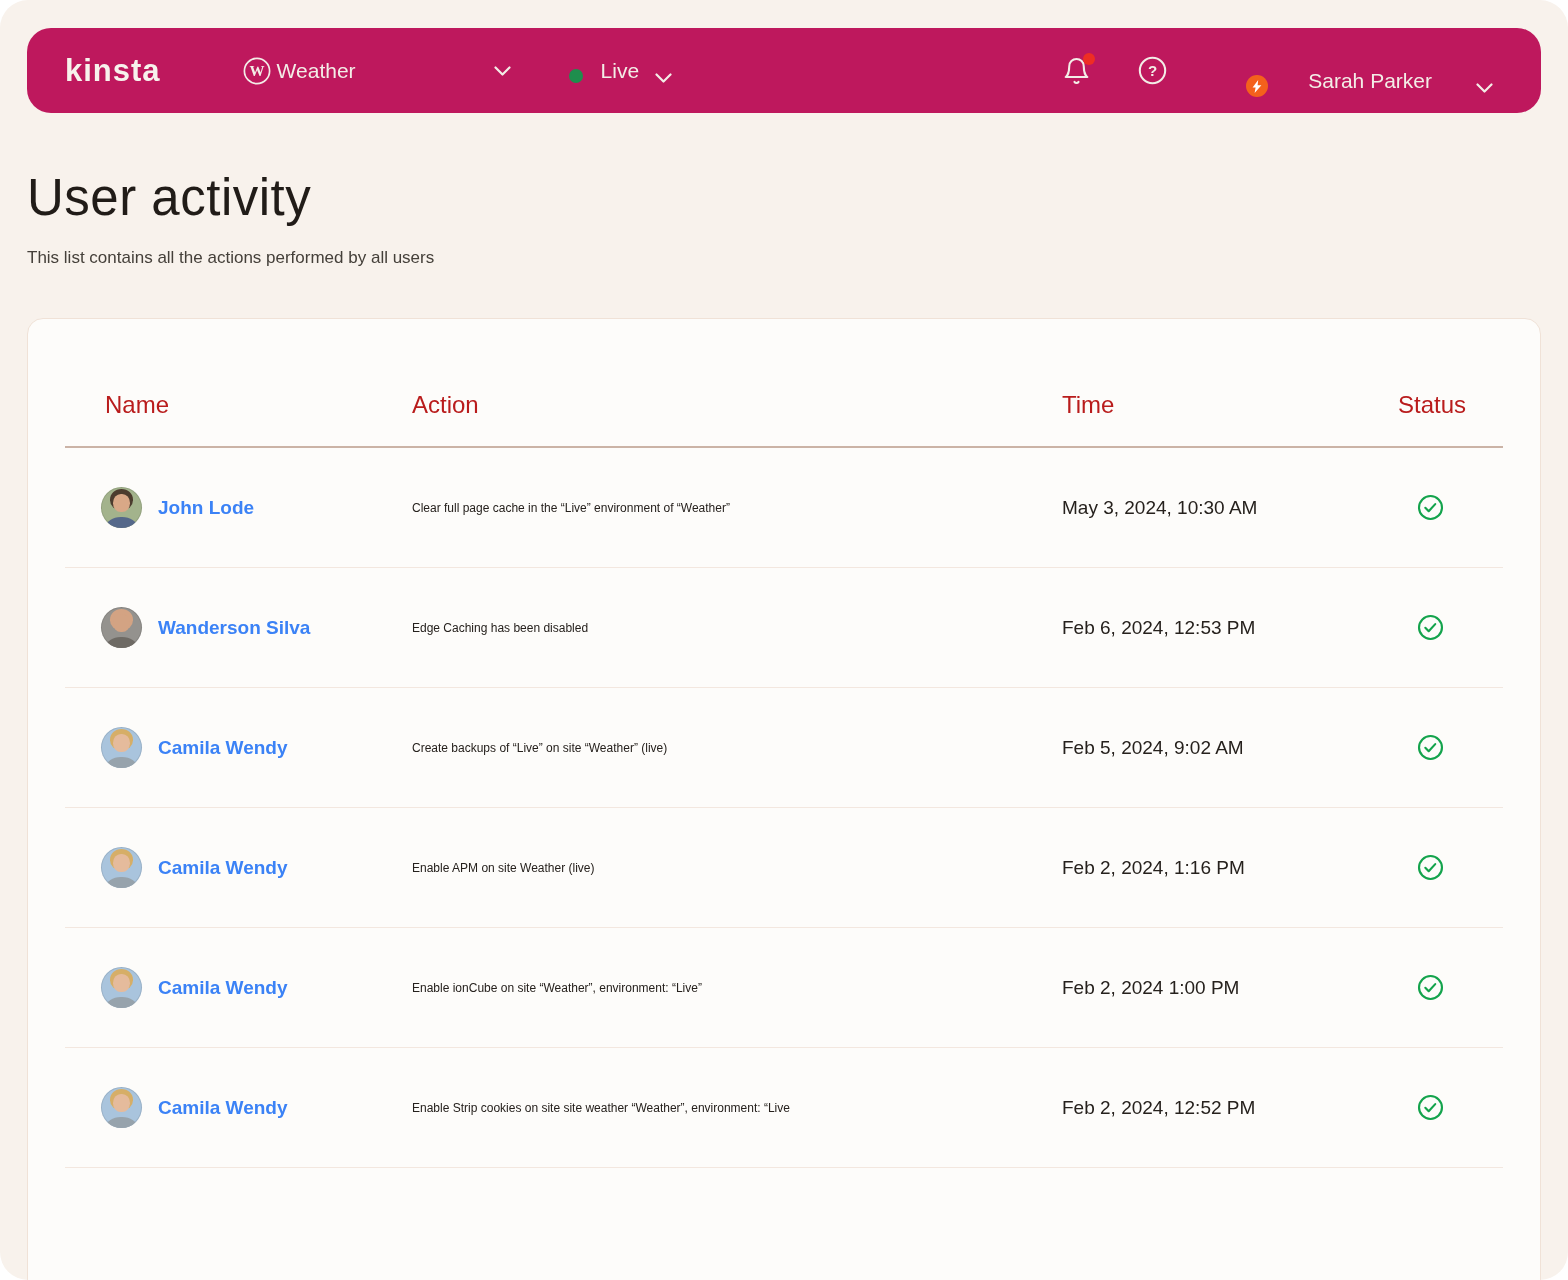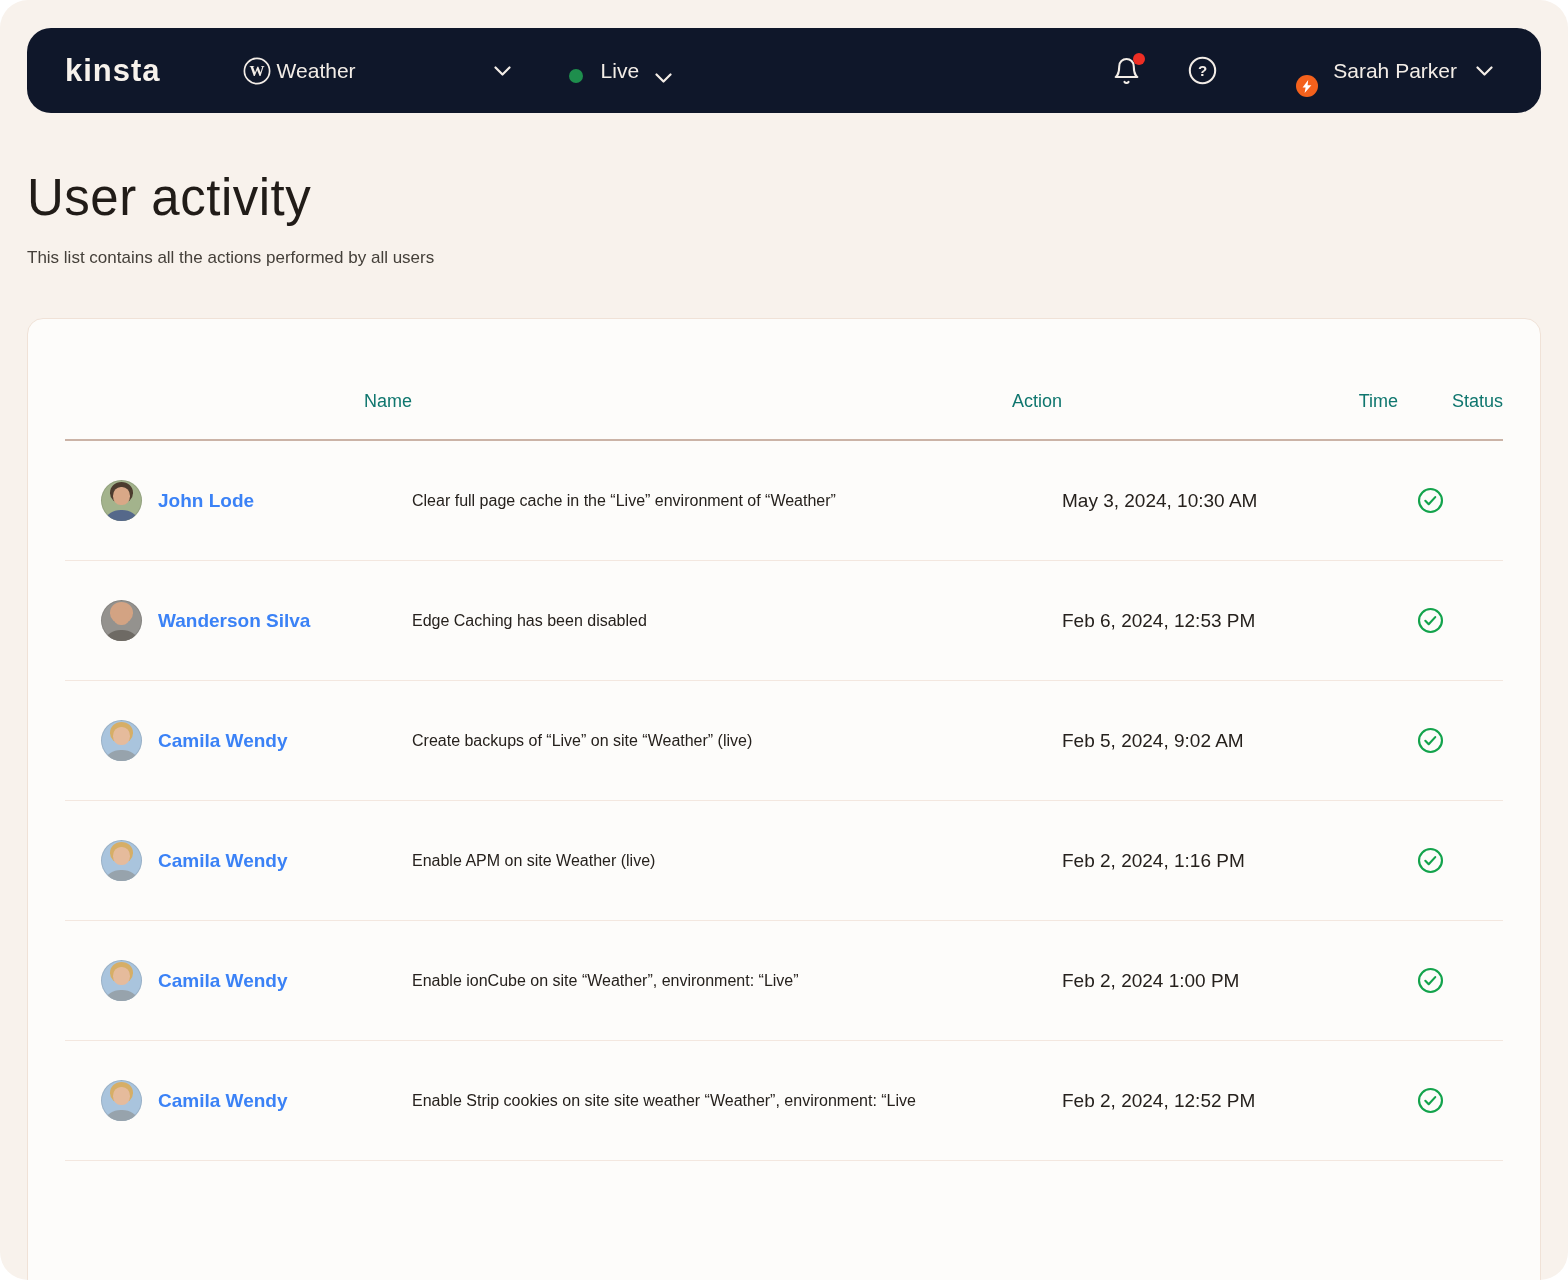--- a/index.html
+++ b/index.html
@@ -1,41 +1,41 @@
 <!DOCTYPE html>
 <html><head>
 <meta charset="utf-8">
 <style>
   * { margin:0; padding:0; box-sizing:border-box; }
   html,body { background:#fff; }
   body { width:1568px; height:1280px; font-family:"Liberation Sans", sans-serif; color:#26211d; }
   .page { width:1568px; height:1280px; background:#f8f2ec; border-radius:28px; overflow:hidden; position:relative; }
 
   
-  .navbar { margin:28px 27px 0; height:85px; background:#0f172a; border-radius:24px;
+  .navbar { margin:28px 27px 0; height:85px; background:#be185d; border-radius:24px;
             display:flex; align-items:center; padding:0 48px 0 38px; color:#f3ede7; }
   .logo { font-size:31px; font-weight:700; letter-spacing:1px; color:#f7f2ec; cursor:pointer; }
   .site-selector { margin-left:82px; width:268px; display:flex; align-items:center; cursor:pointer; }
   .site-selector .label, .env-selector .label { font-size:21px; color:#f3ede7; }
   .wp-icon { width:28px; height:28px; display:block; }
   .site-selector .label { margin-left:6px; }
   .site-selector .chev { margin-left:auto; }
   .env-selector { margin-left:58px; display:flex; align-items:flex-end; cursor:pointer; }
   .status-dot { width:14px; height:14px; border-radius:50%; background:#1e8e4d; }
   .env-selector .label { margin-left:18px; }
   .env-selector .chev { margin-left:16px; }
   .chev { display:block; }
 
   .nav-right { margin-left:auto; display:flex; align-items:center; }
   .icon-btn { position:relative; cursor:pointer; display:flex; align-items:center; justify-content:center; }
   .bell-btn { margin-right:47px; }
   .help-btn { margin-right:50px; }
   .notif-dot { position:absolute; top:-3px; right:-4px; width:12px; height:12px; border-radius:50%; background:#ee2e24; }
 
-  .user-menu { display:flex; align-items:center; cursor:pointer; }
+  .user-menu { display:flex; align-items:flex-end; cursor:pointer;gap:25px; }
   .avatar-wrap { position:relative; width:45px; height:45px; }
   .avatar { width:100%; height:100%; border-radius:50%; position:relative; overflow:hidden;
             background:var(--av-bg,#cfc9c3); box-shadow:inset 0 0 0 1px rgba(0,0,0,.10); flex:none; }
   .avatar .hair  { position:absolute; top:5%;  left:22%; width:56%; height:52%; border-radius:50% 50% 46% 46%; background:var(--av-hair,#555); }
   .avatar .face  { position:absolute; top:17%; left:30%; width:40%; height:45%; border-radius:48%; background:var(--av-skin,#deb098); }
   .avatar .torso { position:absolute; bottom:-22%; left:13%; width:74%; height:50%; border-radius:50%; background:var(--av-shirt,#888); }
   .avatar-wrap.ring .avatar { box-shadow:inset 0 0 0 2px rgba(248,242,236,.9); }
   .bolt-badge { position:absolute; right:-6px; bottom:-4px; width:22px; height:22px; border-radius:50%;
                 background:#f4611c; display:flex; align-items:center; justify-content:center; }
   .user-name { margin-left:21px; font-size:21px; color:#f3ede7; }
@@ -44,27 +44,27 @@
   
   .page-title { margin:55px 27px 0; font-family:Liberation Sans, sans-serif; font-weight:400;
                 font-size:51px; color:#211c18; letter-spacing:.5px; }
   .page-subtitle { margin:21px 27px 0; font-size:17px; color:#45403a; }
 
   
   .card { margin:50px 27px 0; height:1000px; background:#fdfcfa; border:1px solid #f0e2d7;
           border-radius:16px; padding:0 37px; }
   .thead, .row { display:grid; grid-template-columns:347px 650px 336px 1fr; }
   .thead { padding:72px 0 27px; border-bottom:2px solid #cbb3a6; }
-  .th { font-size:18px; color:#0f766e;text-align:right; }
+  .th { font-size:24px; color:#b91c1c; }
   .th.name-h { padding-left:40px; }
   .row { align-items:center; padding:39px 0; border-bottom:1px solid #f3e7df; }
   .name-cell { padding-left:36px; display:flex; align-items:center; }
   .row .avatar-cell { width:41px; height:41px; flex:none; }
   .user-cell-name { margin-left:16px; font-size:19px; font-weight:700; color:#3b82f6; }
-  .action-cell { font-size:16px; line-height:32px; color:#26211d; padding-right:50px; }
+  .action-cell { font-size:12px; line-height:32px; color:#26211d; padding-right:50px; }
   .time-cell { font-size:19px; color:#26211d; }
   .status-cell { display:flex; align-items:center; padding-left:19px; }
   .check { width:27px; height:27px; color:#13a34c; display:block; }
 </style>
 </head>
 <body>
 
 <div class="page">
 
   <header class="navbar">

